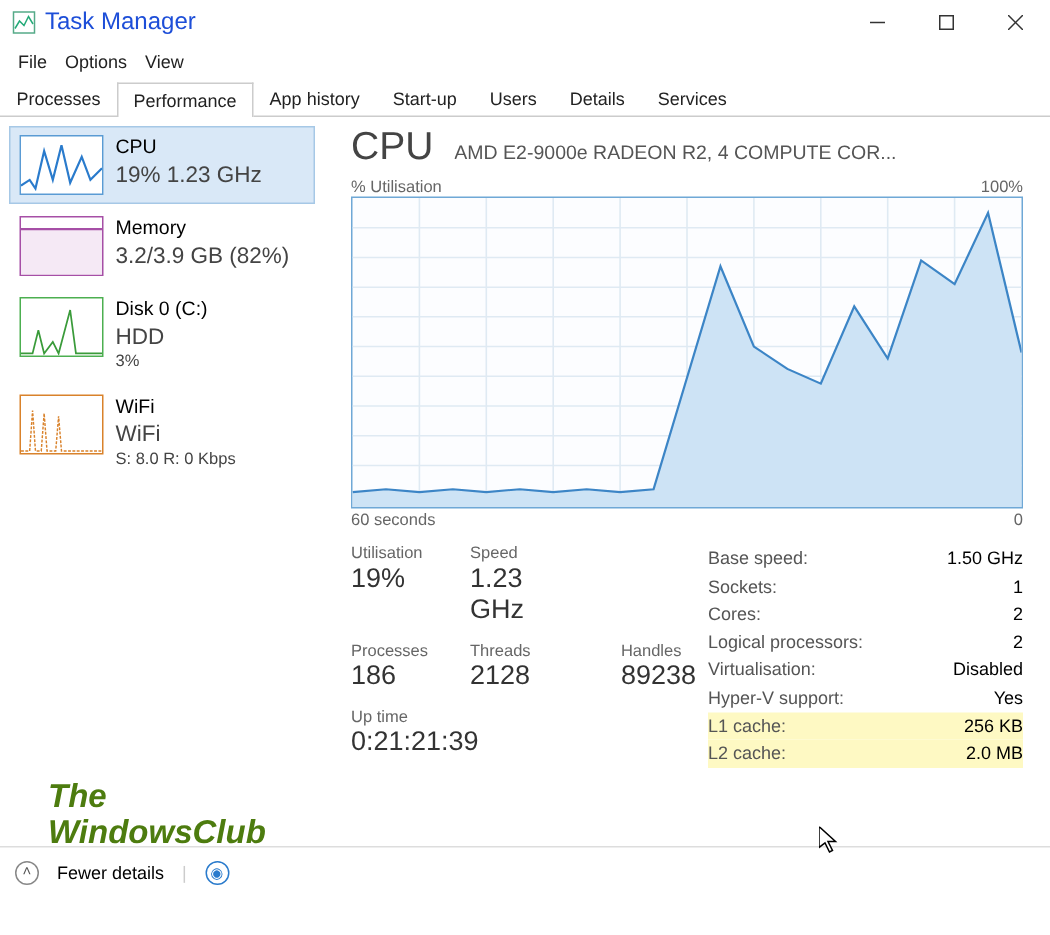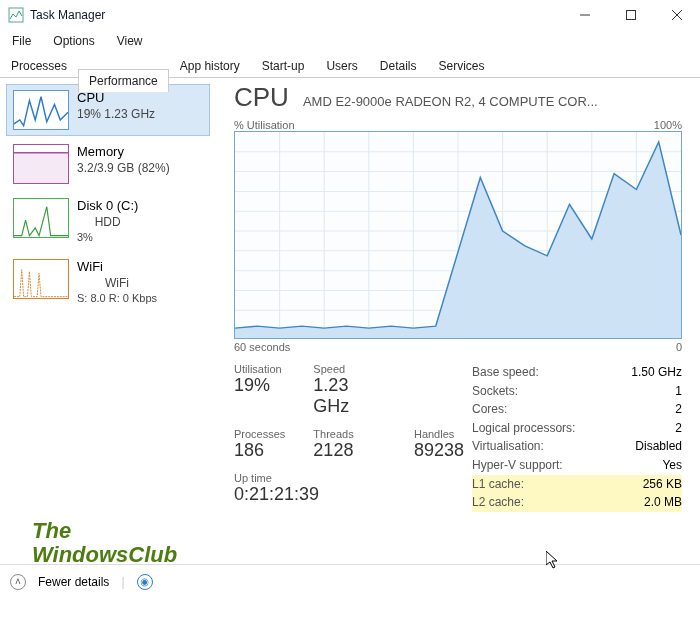--- a/index.html
+++ b/index.html
@@ -1,34 +1,34 @@
 <!DOCTYPE html>
 <html><head>
 <meta charset="utf-8">
 <style>
   * { box-sizing: border-box; margin: 0; padding: 0; font-family: "Segoe UI", Tahoma, sans-serif; }
   body { background: #fff; width: 700px; height: 623px; overflow: hidden; position: relative; }
   .titlebar { height: 30px; display: flex; align-items: center; padding: 0 0 0 8px; }
   .titlebar .icon { width: 16px; height: 16px; margin-right: 6px; }
-  .titlebar .title { font-size: 12px; color: #0f172a; }
+  .titlebar .title { font-size: 16px; color: #1d4ed8; }
   .winbtns { margin-left: auto; display: flex; }
   .winbtn { width: 46px; height: 30px; display: flex; align-items: center; justify-content: center; color: #555; }
-  .menubar { height: 22px; display: flex; align-items: center; padding: 0 6px; font-size: 12px; color: #222; gap: 10px; }
+  .menubar { height: 22px; display: flex; align-items: center; padding: 0 6px; font-size: 12px; color: #222; }
   .menubar span { padding: 2px 6px; }
   .tabbar { height: 26px; display: flex; align-items: flex-end; border-bottom: 1px solid #ccc; font-size: 12px; }
   .tab { padding: 4px 10px 4px 10px; border: 1px solid transparent; border-bottom: none; color: #222; }
-  .tab.active { border-color: #ccc; background: #fff; position: relative; top: 15px; }
+  .tab.active { border-color: #ccc; background: #fff; position: relative; top: 1px; }
   .content { display: flex; height: 486px; }
   .sidebar { width: 216px; padding: 6px; overflow: hidden; }
   .side-item { display: flex; padding: 5px 6px; gap: 8px; border: 1px solid transparent; margin-bottom: 2px; }
   .side-item.selected { background: #d9e8f7; border-color: #a6c8e6; }
   .thumb { width: 56px; height: 40px; border: 1px solid #ccc; background: #fff; position: relative; overflow: hidden; }
   .side-text { font-size: 12px; line-height: 1.3; }
   .side-text .t1 { font-size: 13px; color: #000; }
-  .side-text .t2 { font-size: 12px; color: #444; text-align: center; }
+  .side-text .t2 { font-size: 15px; color: #444; }
   .side-text .t3 { font-size: 11px; color: #444; }
   .main { flex: 1; padding: 4px 18px 0 18px; }
   .hdr { display: flex; align-items: baseline; gap: 14px; margin-bottom: 6px; white-space: nowrap; }
   .hdr .big { font-size: 26px; font-weight: 400; color: #444; }
   .hdr .sub { font-size: 13px; color: #555; overflow: hidden; text-overflow: ellipsis; }
   .chart-lbls { display: flex; justify-content: space-between; font-size: 11px; color: #666; }
   .chart { height: 208px; border: 1px solid #6fa8d6; background: #fcfdff; position: relative; margin-bottom: 2px; }
   .chart svg { width: 100%; height: 100%; display: block; }
   .chart-bottom { display: flex; justify-content: space-between; font-size: 11px; color: #666; margin-bottom: 10px; text-align: center; }
   .stats { display: flex; gap: 8px; }

